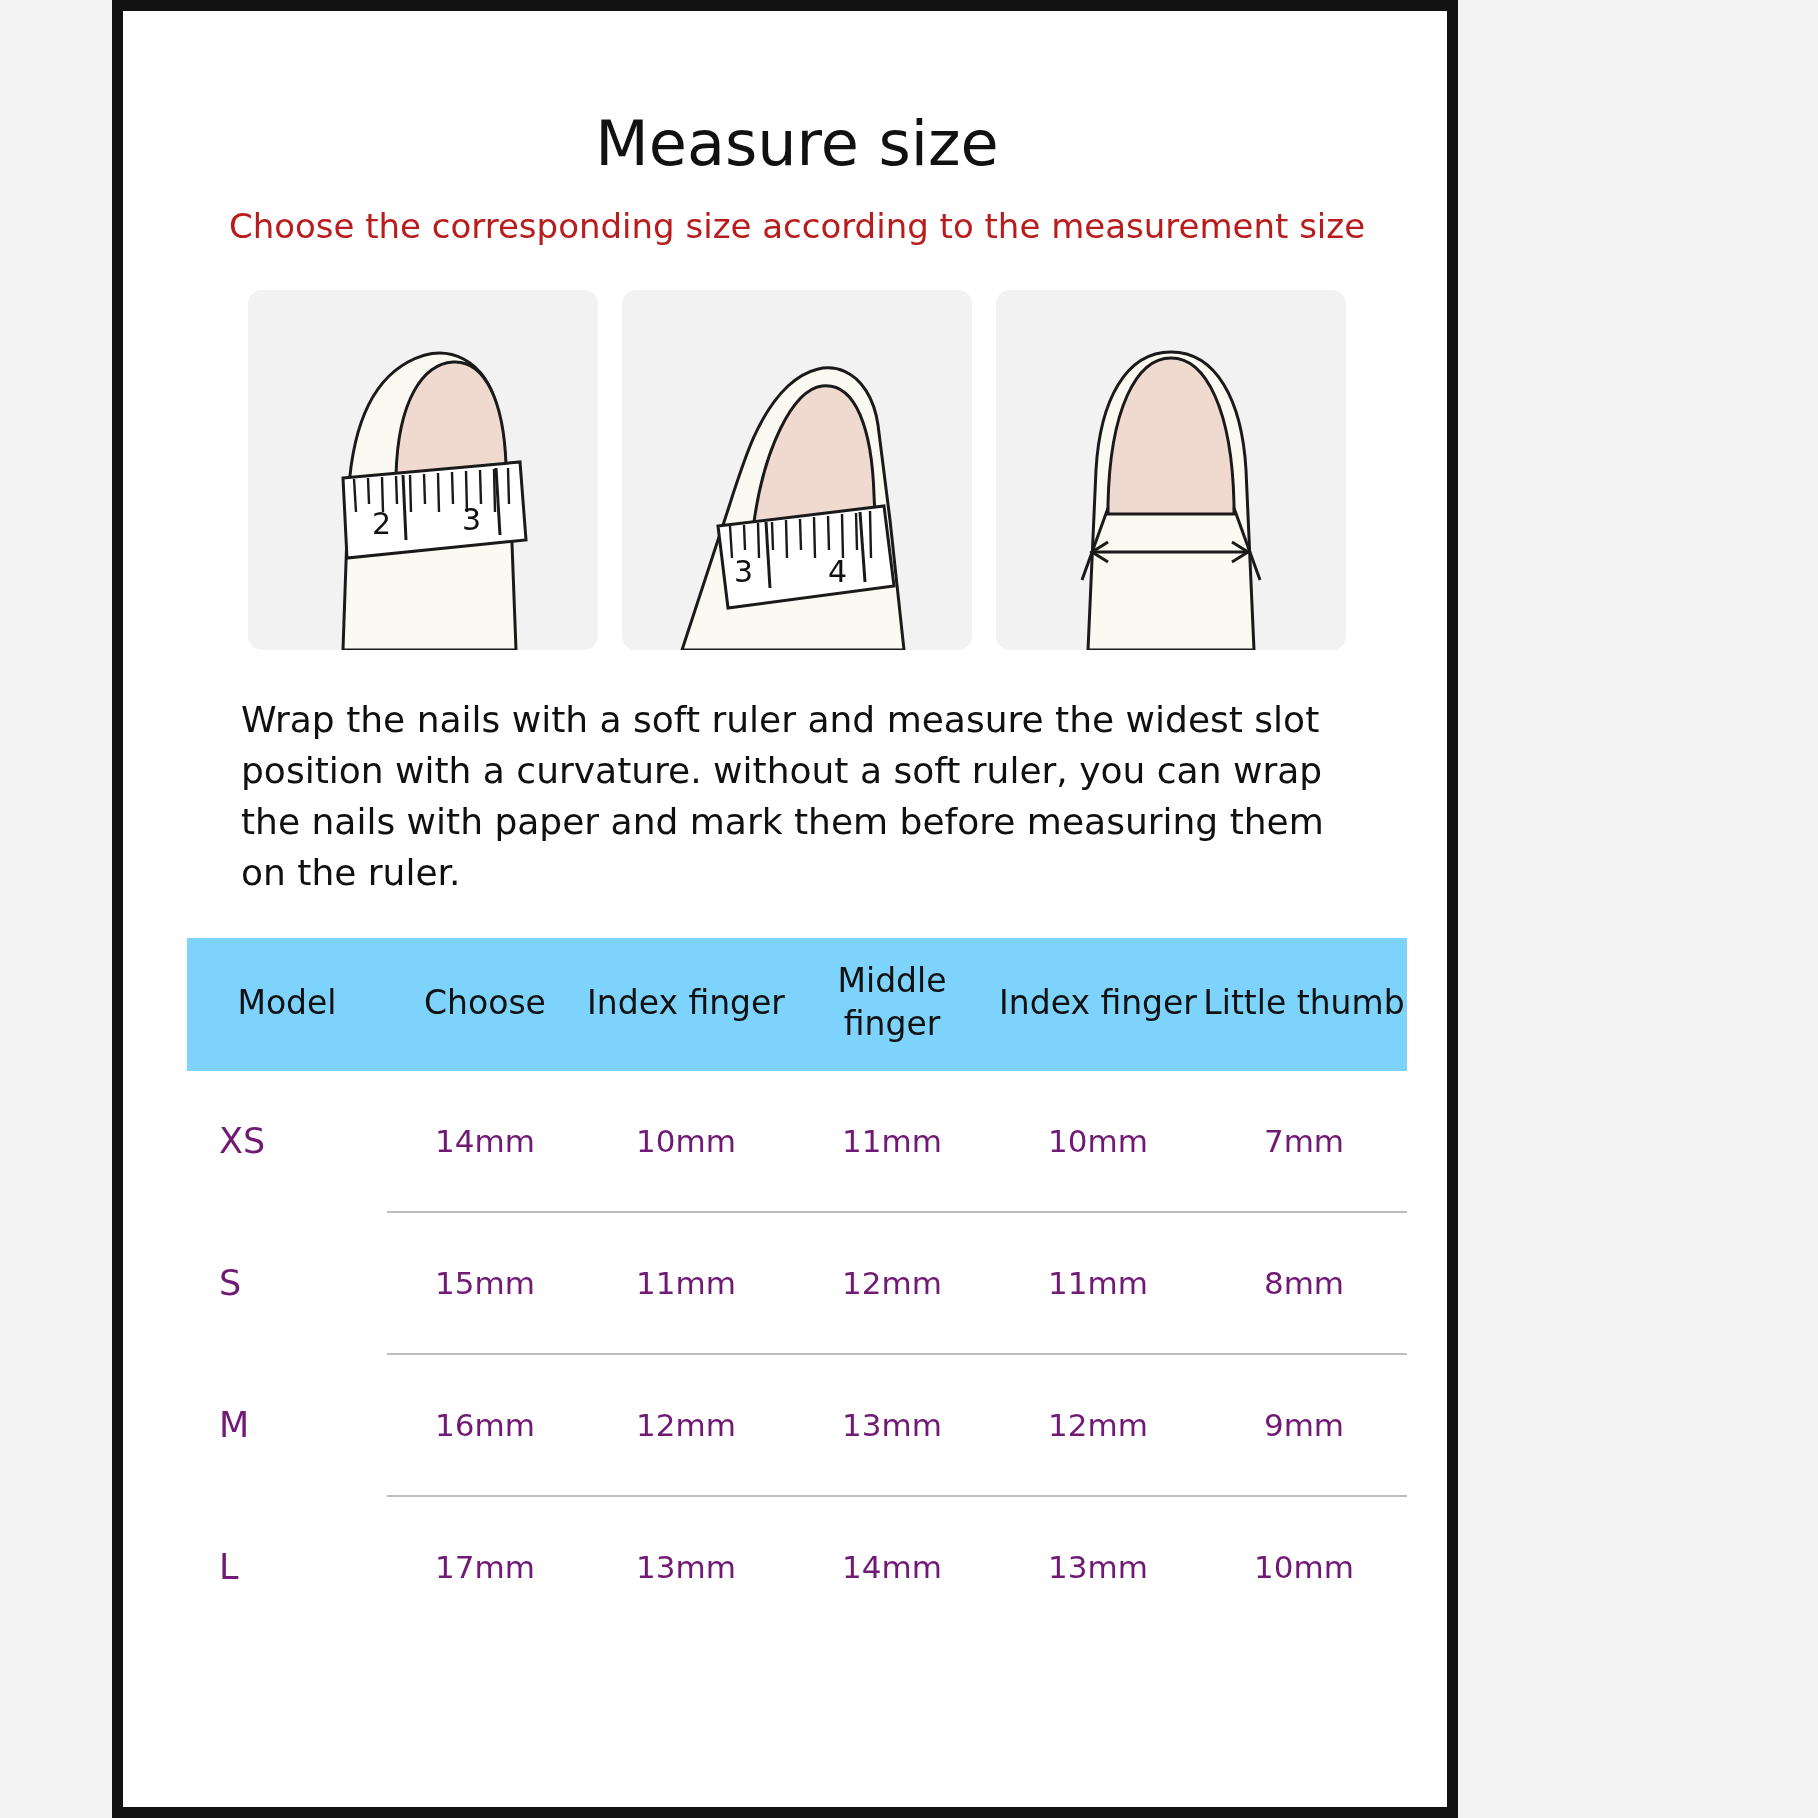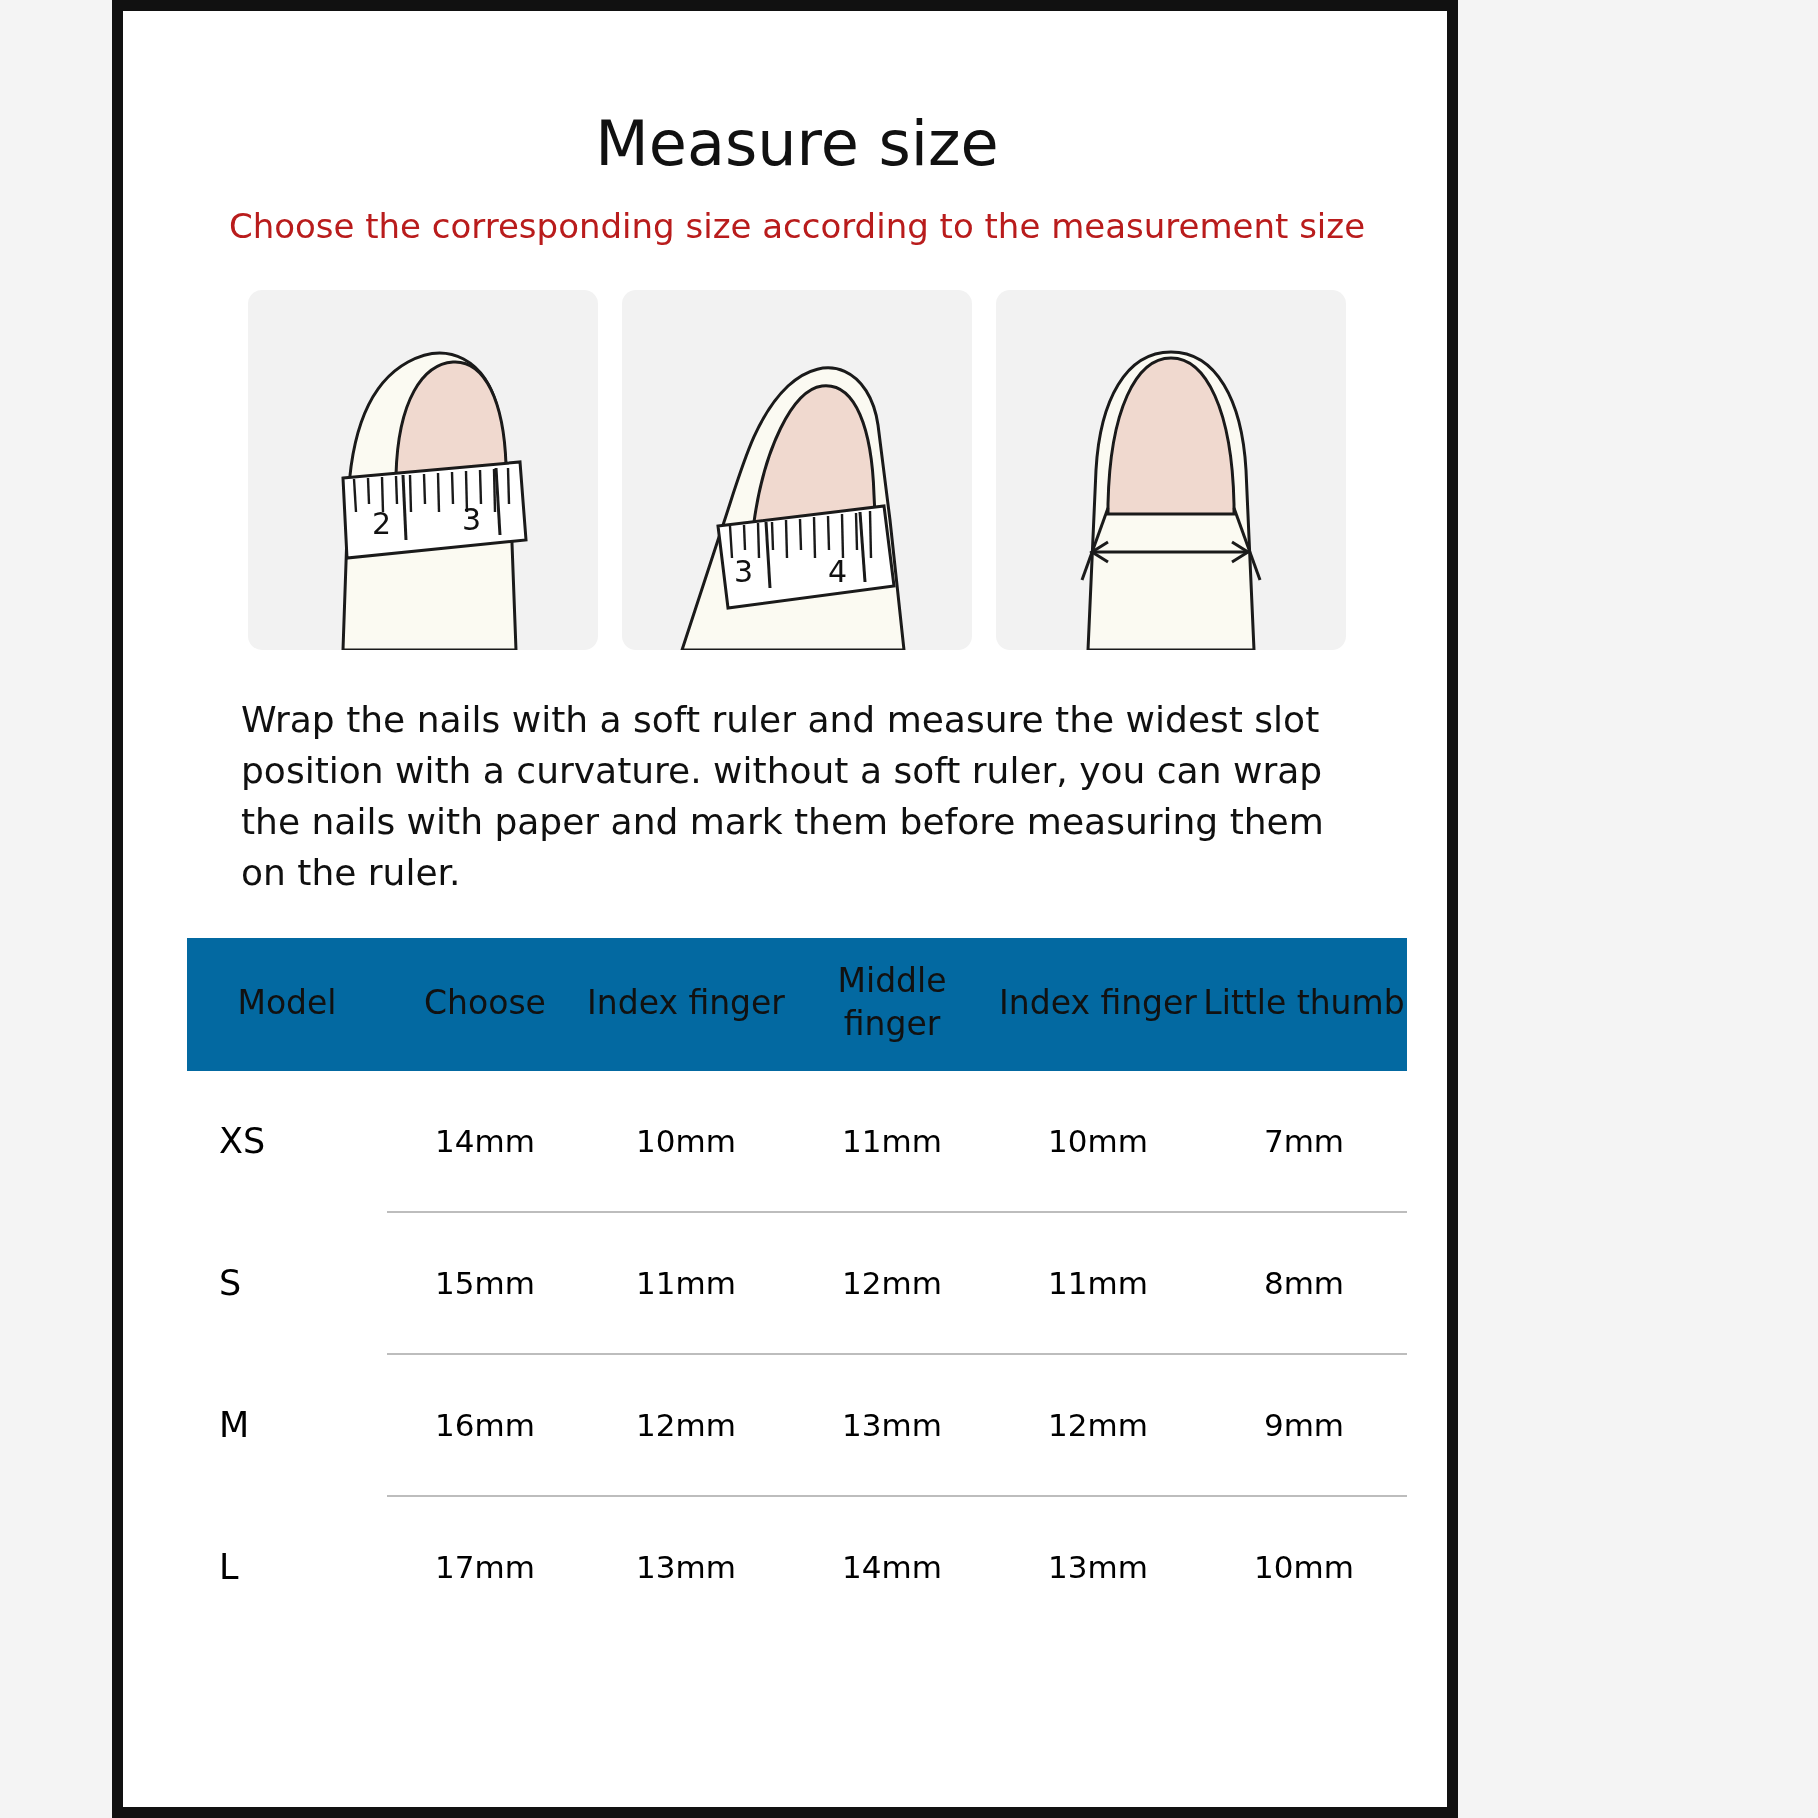--- a/index.html
+++ b/index.html
@@ -88,37 +88,37 @@
     color: #101010;
   }
 
   table.sizes {
     margin-top: 40px;
     width: 100%;
     border-collapse: collapse;
     table-layout: fixed;
   }
   table.sizes thead tr {
-    background: #0369a1;
+    background: #7dd3fc;
   }
   table.sizes th {
     font-weight: 400;
     font-size: 33px;
     color: #111;
     padding: 22px 0 26px 0;
     text-align: center;
     line-height: 1.28;
   }
   table.sizes th.model-col { width: 200px; }
   table.sizes th.thumb-col { width: 196px; }
 
   table.sizes tbody td {
     text-align: center;
     font-size: 31px;
-    color: #000000;
+    color: #701a75;
     height: 138px;
     vertical-align: middle;
     font-weight: 400;
   }
   table.sizes tbody td.model {
     font-size: 35px;
     text-align: left;
     padding-left: 32px;
   }
   table.sizes tbody tr:not(:last-child) td {

